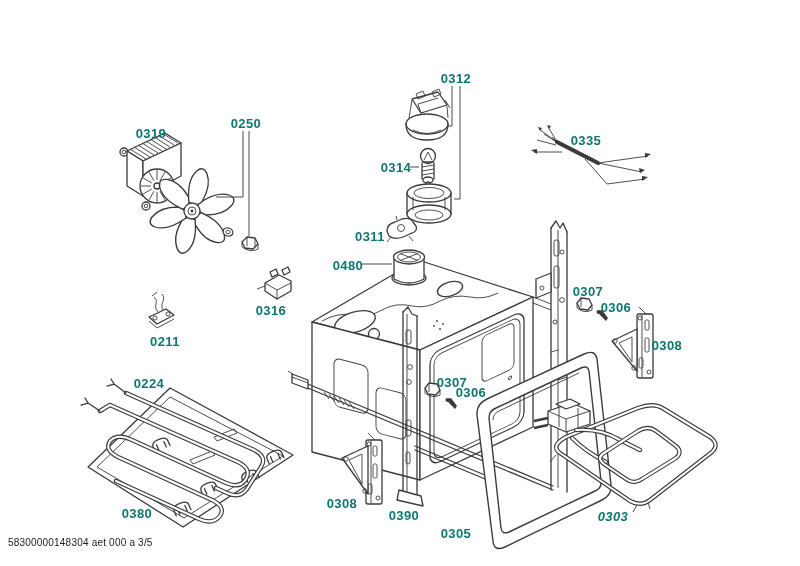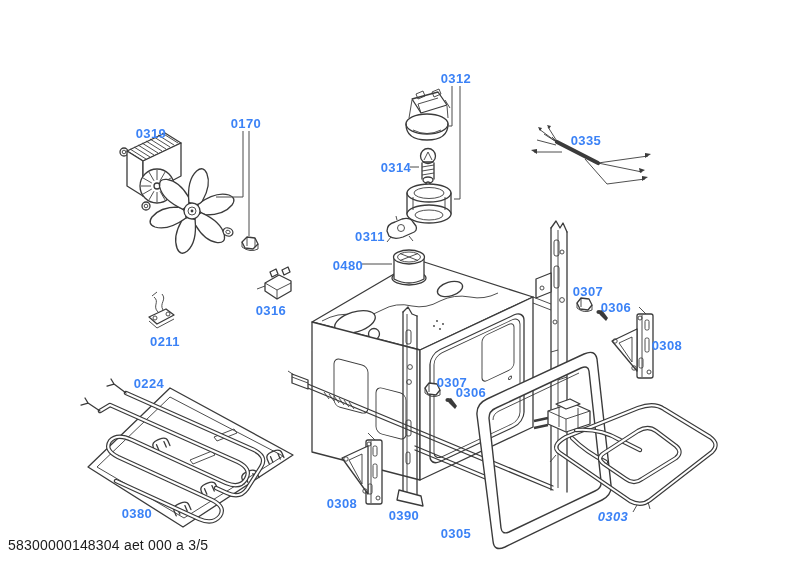--- a/index.html
+++ b/index.html
@@ -1,21 +1,21 @@
 <!DOCTYPE html>
 <html><head>
 <meta charset="utf-8">
 <style>
   html,body{margin:0;padding:0;background:#fff;}
   #stage{position:relative;width:800px;height:566px;background:#ffffff;overflow:hidden;
          font-family:"Liberation Sans","DejaVu Sans",sans-serif;}
   #stage svg{position:absolute;left:0;top:0;}
   .lbl{position:absolute;transform:translate(-50%,-50%);font-size:13px;font-weight:bold;
-       color:#3b82f6;letter-spacing:.4px;white-space:nowrap;}
-  .footer{position:absolute;left:8px;top:537px;font-size:14px;color:#1c1c1c;letter-spacing:.2px;}
+       color:#0f766e;letter-spacing:.4px;white-space:nowrap;}
+  .footer{position:absolute;left:8px;top:537px;font-size:10px;color:#1c1c1c;letter-spacing:.2px;}
   .ln{stroke:#3b3b3b;stroke-width:1.3;fill:none;stroke-linecap:round;stroke-linejoin:round;}
   .lnw{stroke:#3b3b3b;stroke-width:1.3;fill:#ffffff;stroke-linejoin:round;}
   .thin{stroke:#3b3b3b;stroke-width:.9;fill:none;}
   .tube{stroke:#3b3b3b;stroke-width:4.4;fill:none;stroke-linecap:round;stroke-linejoin:round;}
   .tubein{stroke:#ffffff;stroke-width:2.1;fill:none;stroke-linecap:round;stroke-linejoin:round;}
   .dk{fill:#3b3b3b;stroke:none;}
   .leader{stroke:#4a4a4a;stroke-width:1;fill:none;}
 </style>
 </head>
 <body>
@@ -293,21 +293,21 @@
     <path class="leader" d="M243,131 L243,197 L216,197"></path>
     <path class="leader" d="M249,131 L249,236"></path>
     <path class="leader" d="M452,86 L452,126 L447,126"></path>
     <path class="leader" d="M460,86 L460,199 L454,199"></path>
     <path class="leader" d="M410,167 L419,167"></path>
     <path class="leader" d="M362,264 L392,264"></path>
   </g>
 </svg>
 
   <div class="lbl" style="left:151px;top:133px;">0319</div>
-  <div class="lbl" style="left:246px;top:123px;">0170</div>
+  <div class="lbl" style="left:246px;top:123px;">0250</div>
   <div class="lbl" style="left:456px;top:78px;">0312</div>
   <div class="lbl" style="left:396px;top:167px;">0314</div>
   <div class="lbl" style="left:586px;top:140px;">0335</div>
   <div class="lbl" style="left:370px;top:236px;">0311</div>
   <div class="lbl" style="left:348px;top:265px;">0480</div>
   <div class="lbl" style="left:271px;top:310px;">0316</div>
   <div class="lbl" style="left:165px;top:341px;">0211</div>
   <div class="lbl" style="left:588px;top:291px;">0307</div>
   <div class="lbl" style="left:616px;top:307px;">0306</div>
   <div class="lbl" style="left:667px;top:345px;">0308</div>

